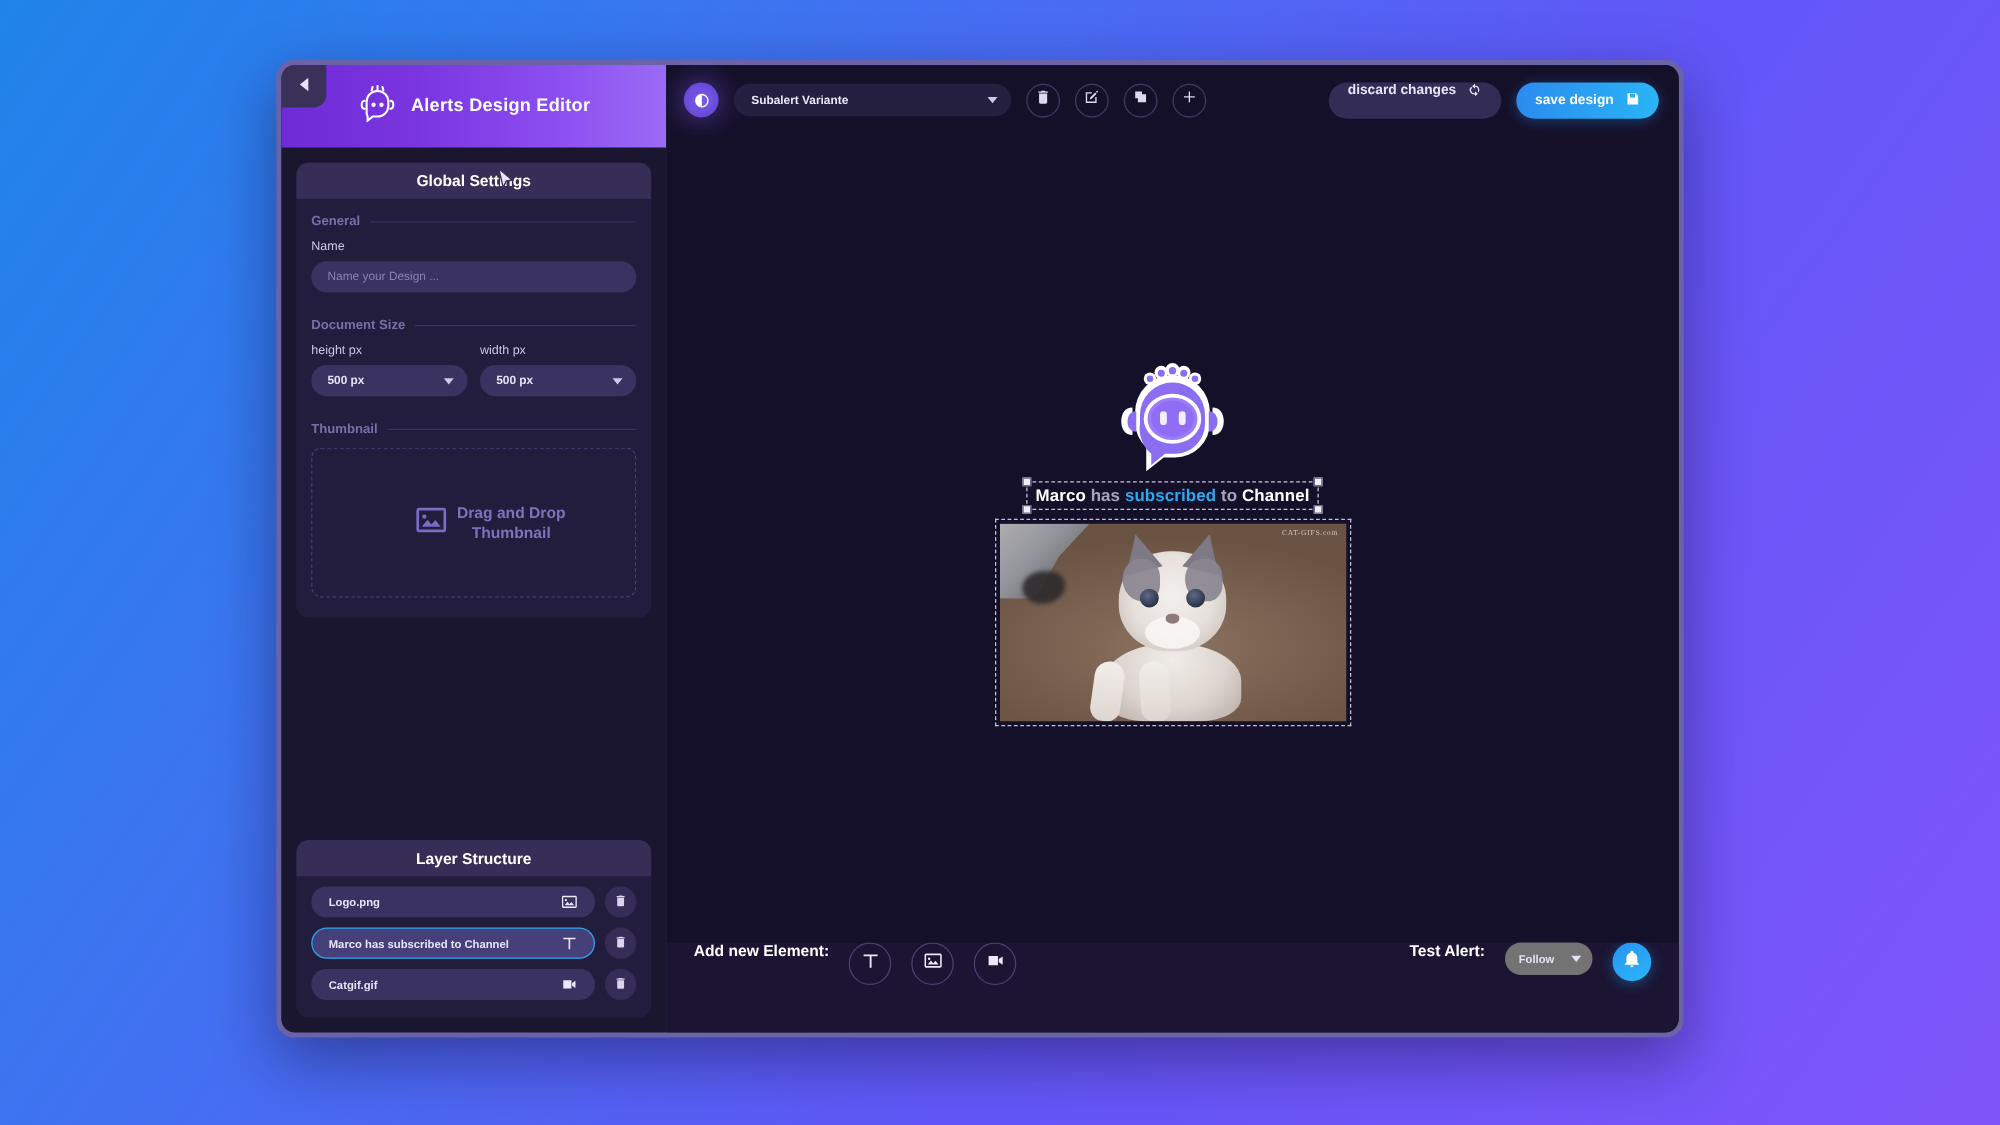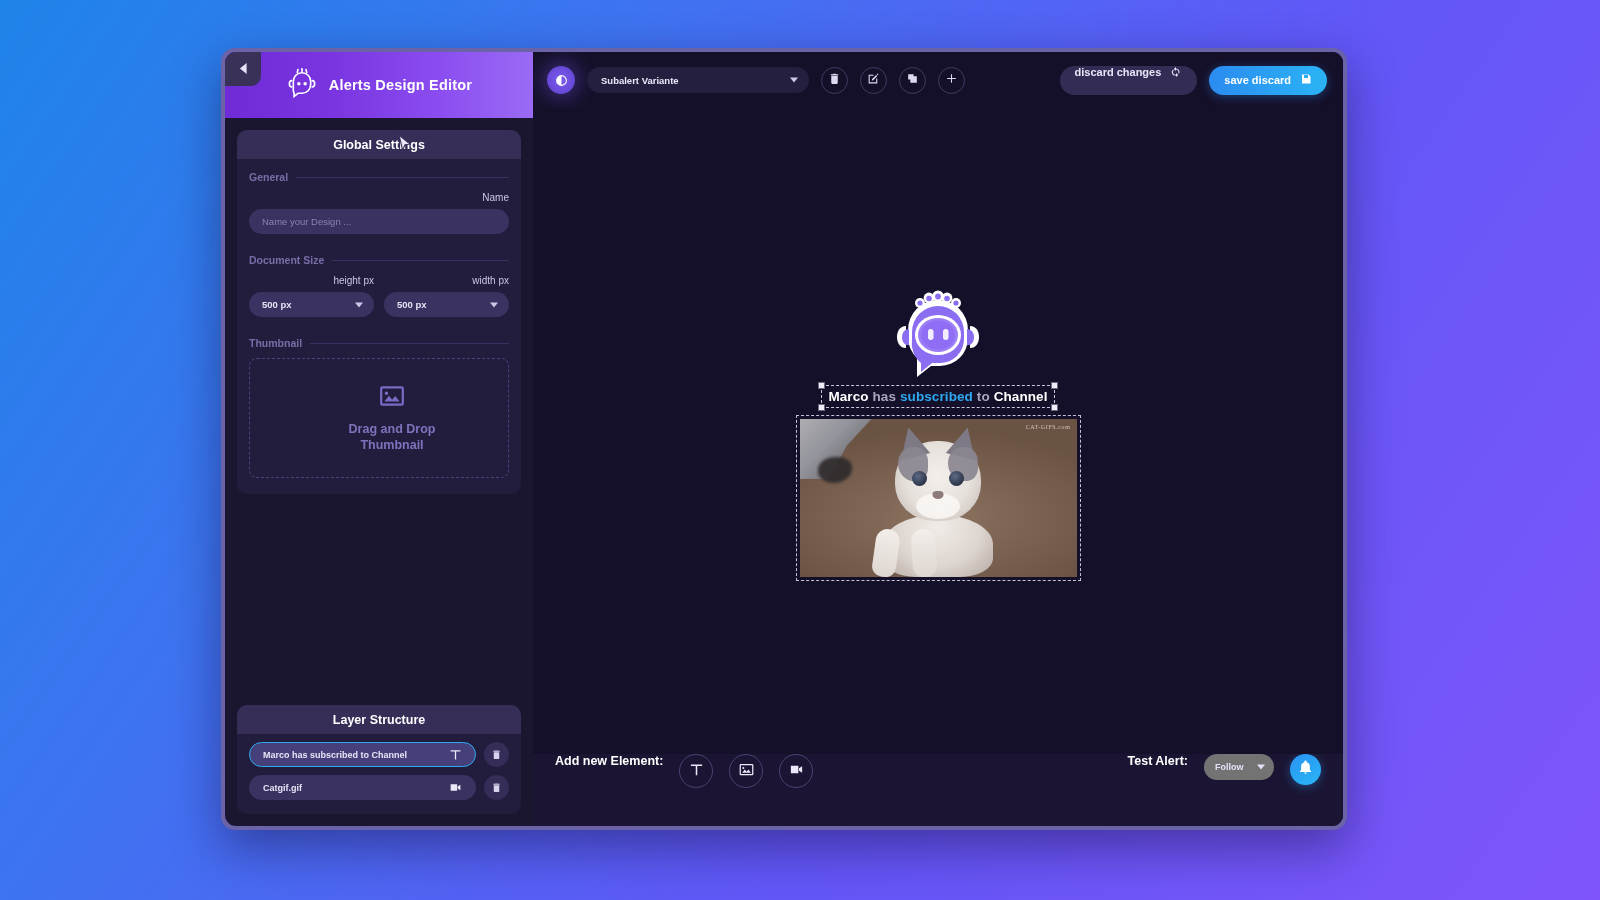--- a/index.html
+++ b/index.html
@@ -60,21 +60,21 @@
     height: 29px; background: #362e57;
     display: flex; align-items: center; justify-content: center;
   }
   .panel-title-bar span { color: #fff; font-size: 12.5px; font-weight: bold; }
   .panel-body { padding: 12px 12px 16px 12px; }
 
   .section-head { display: flex; align-items: center; gap: 8px; margin-bottom: 9px; font-weight: bold; }
   .section-head span { color: #7a6ea8; font-size: 10.5px; white-space: nowrap; }
   .section-head i { flex: 1; height: 1px; background: #393160; display:block; }
 
-  .field-label { color: #cdc6e4; font-size: 10px; margin-bottom: 6px; display: block; text-align: right; }
+  .field-label { color: #cdc6e4; font-size: 10px; margin-bottom: 6px; display: block; }
 
   .pill-input {
     width: 100%; height: 25px; border-radius: 13px;
     background: #3a3260; border: none; outline: none;
     padding: 0 13px; color: #e3dff2; font-size: 9.5px;
     font-family: "Liberation Sans", sans-serif;
   }
   .pill-input::placeholder { color: #8b82b3; }
 
   .row2 { display: flex; gap: 10px; }
@@ -87,21 +87,21 @@
   .select-pill > span { color: #e7e3f5; font-size: 9.5px; font-weight: bold; }
   .caret {
     position: absolute; right: 11px; top: 50%; transform: translateY(-50%);
     width: 0; height: 0; border-left: 4.5px solid transparent;
     border-right: 4.5px solid transparent; border-top: 5px solid #cfc8e8;
   }
 
   #dropzone {
     margin-top: 4px; height: 120px; border-radius: 8px;
     border: 1.5px dashed #4b4179;
-    display: flex; flex-direction: column; align-items: center; justify-content: center;
+    display: flex; flex-direction: row; align-items: center; justify-content: center;
     gap: 8px; cursor: pointer; padding-left: 26px;
   }
   #dropzone svg { width: 26px; height: 26px; fill: #7b6bc4; }
   #dropzone p { color: #7f72bd; font-size: 12.5px; font-weight: bold; text-align: center; line-height: 1.32; }
 
   #sidebar-spacer { flex: 1; }
 
   #layer-panel { margin-bottom: 12px; }
   #layer-list { padding: 8px 12px 14px 12px; display: flex; flex-direction: column; gap: 8px; }
   .layer-row { display: flex; align-items: center; gap: 8px; }
@@ -363,20 +363,37 @@
     </section>
 
     <div id="sidebar-spacer"></div>
 
     <section class="panel-card" id="layer-panel">
       <div class="panel-title-bar">
         <span>Layer Structure</span>
       </div>
       <div id="layer-list">
 
+        <div class="layer-row">
+          <div class="layer-chip">
+            <span class="lname">Logo.png</span>
+            <span class="licon">
+              <svg viewBox="0 0 24 24">
+                  <path d="M21 3H3a2 2 0 0 0-2 2v14a2 2 0 0 0 2 2h18a2 2 0 0 0 2-2V5a2 2 0 0 0-2-2zm0 16H3V5h18v14zM8.5 9.5a1.6 1.6 0 1 1-3.2 0 1.6 1.6 0 0 1 3.2 0zM5 17l4.2-5.2 3 3.6L15 12l4 5z"></path>
+                </svg>
+            </span>
+          </div>
+          <div class="del-btn">
+            <span>
+              <svg viewBox="0 0 24 24">
+                  <path d="M6 20a2 2 0 0 0 2 2h8a2 2 0 0 0 2-2V7H6v13zM19 4h-3.5l-1-1h-5l-1 1H5v2h14V4z"></path>
+                </svg>
+            </span>
+          </div>
+        </div>
 
         <div class="layer-row">
           <div class="layer-chip selected">
             <span class="lname">Marco has subscribed to Channel</span>
             <span class="licon">
               <svg viewBox="0 0 24 24">
                   <path d="M3 4h18v2.4h-7.8V21h-2.4V6.4H3z"></path>
                 </svg>
             </span>
           </div>
@@ -460,21 +477,21 @@
       <div id="discard-btn">
         <span>discard changes</span>
         <span>
           <svg viewBox="0 0 24 24">
               <path d="M12 5V2L7.5 6 12 10V7a5 5 0 0 1 4.5 7.2l1.5 1.5A7 7 0 0 0 12 5zM7.5 8.3 6 6.8A7 7 0 0 0 12 19v3l4.5-4L12 14v3a5 5 0 0 1-4.5-8.7z"></path>
             </svg>
         </span>
       </div>
 
       <div id="save-btn">
-        <span>save discard</span>
+        <span>save design</span>
         <span>
           <svg viewBox="0 0 24 24">
               <path d="M4 3h13l4 4v14H4zm4 1v6h8V4zm-1 11h10v5H7z"></path>
             </svg>
         </span>
       </div>
     </div>
 
     <div id="canvas-area">
       <div id="canvas-stage">

